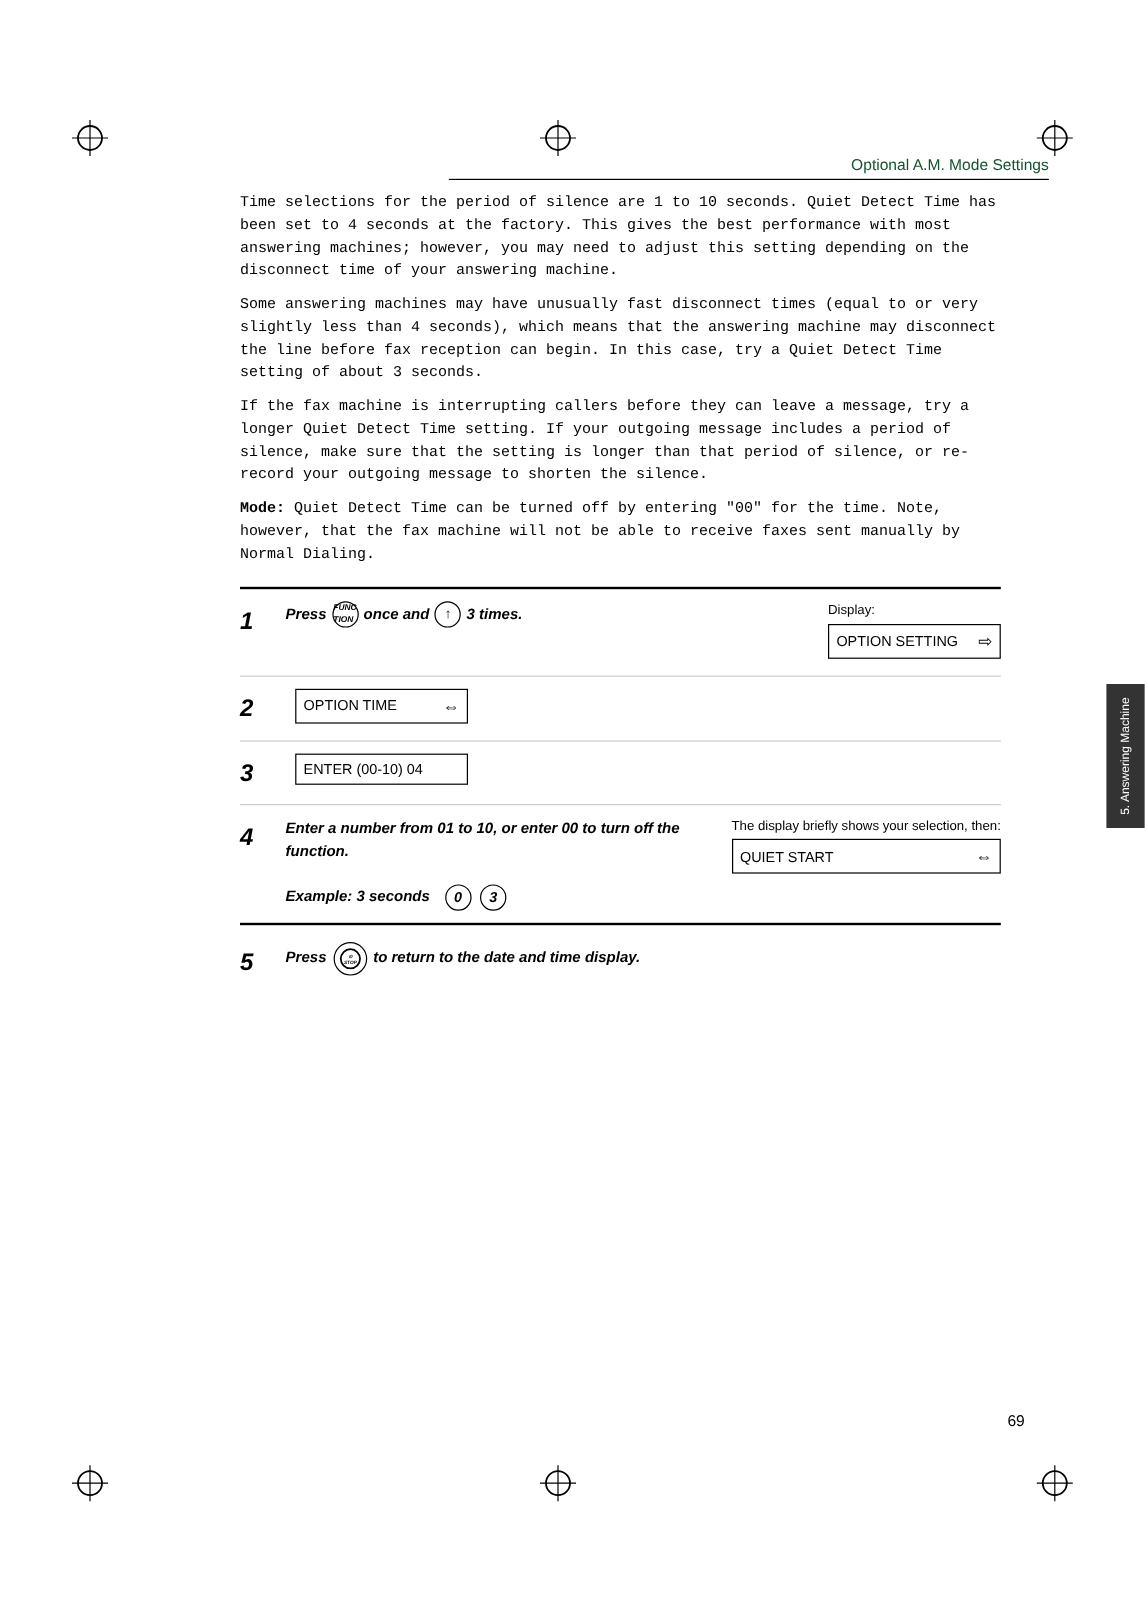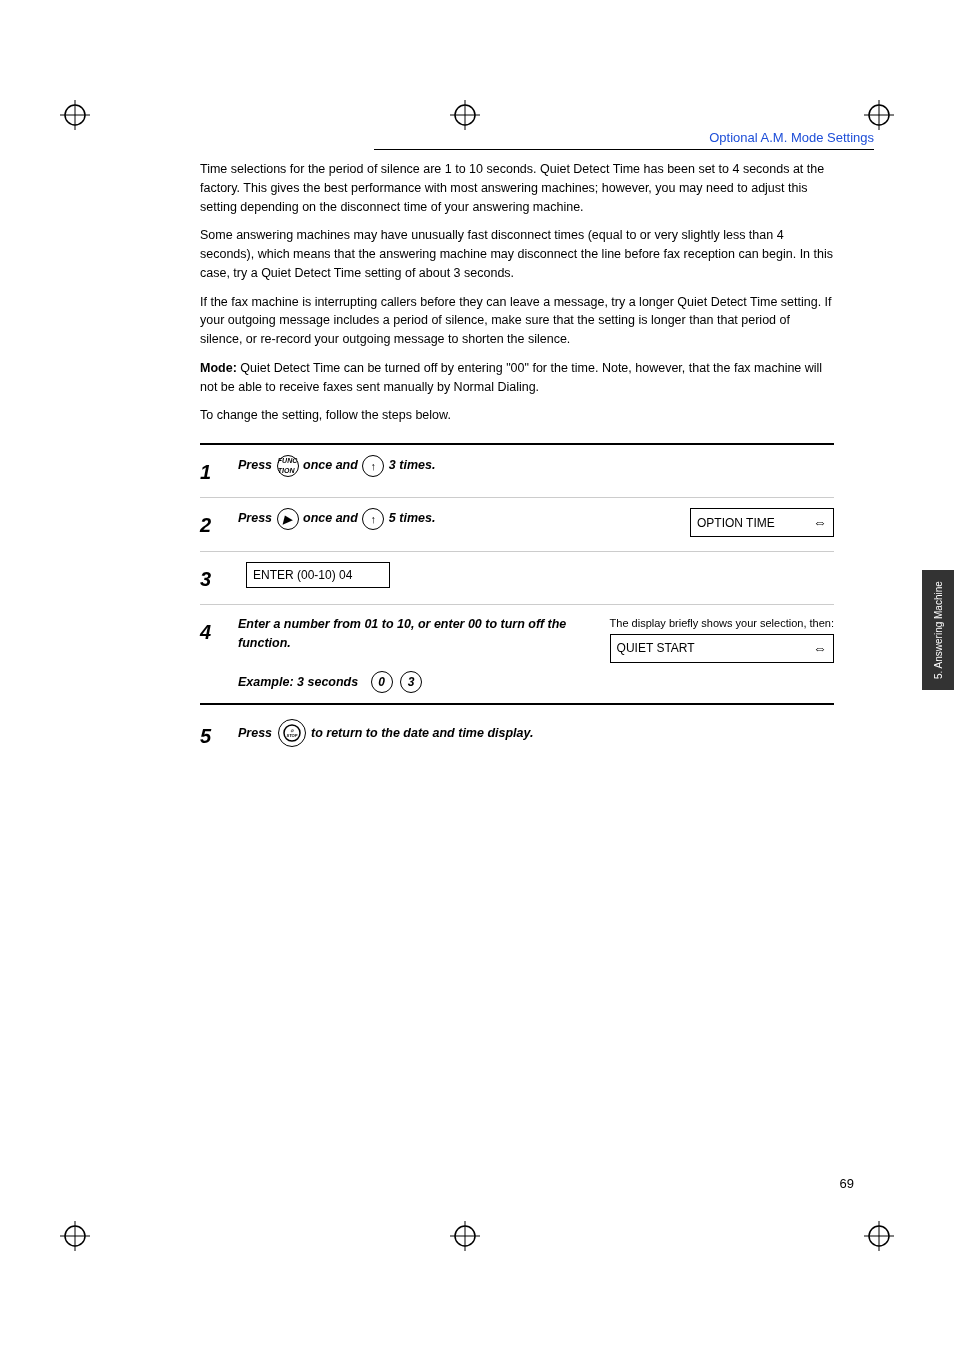--- a/index.html
+++ b/index.html
@@ -20,39 +20,40 @@
       height: 30px;
     }
     .reg-mark svg { width: 100%; height: 100%; }
 
     
     .page-header {
       position: absolute;
       top: 130px;
       right: 80px;
       font-size: 13px;
-      color: #1d4ed8;
+      color: #14532d;
       border-bottom: 1px solid #000;
       padding-bottom: 4px;
       width: 500px;
       text-align: right;
     }
 
     
     .content {
       position: absolute;
       top: 160px;
       left: 200px;
       right: 120px;
       font-size: 12.5px;
       line-height: 1.5;
     }
 
     .content p {
       margin-bottom: 10px;
+      font-family: Liberation Mono, monospace;
     }
 
     .content p .note-bold {
       font-weight: bold;
     }
 
     
     .steps-table {
       margin-top: 18px;
       border-top: 2px solid #000;
@@ -276,48 +277,46 @@
 <div class="content">
 
   <p>Time selections for the period of silence are 1 to 10 seconds. Quiet Detect Time has been set to 4 seconds at the factory. This gives the best performance with most answering machines; however, you may need to adjust this setting depending on the disconnect time of your answering machine.</p>
 
   <p>Some answering machines may have unusually fast disconnect times (equal to or very slightly less than 4 seconds), which means that the answering machine may disconnect the line before fax reception can begin. In this case, try a Quiet Detect Time setting of about 3 seconds.</p>
 
   <p>If the fax machine is interrupting callers before they can leave a message, try a longer Quiet Detect Time setting. If your outgoing message includes a period of silence, make sure that the setting is longer than that period of silence, or re-record your outgoing message to shorten the silence.</p>
 
   <p><span class="note-bold">Mode:</span> Quiet Detect Time can be turned off by entering "00" for the time. Note, however, that the fax machine will not be able to receive faxes sent manually by Normal Dialing.</p>
 
-  <p>To change the setting, follow the steps below.</p>
 
   <div class="steps-table">
 
     <div class="step-row">
       <div class="step-number"><em>1</em></div>
       <div class="step-content">
         <strong>Press
           <span class="btn-circle">
               <span style="font-size:7px">FUNC<br>TION</span>
             </span>
           once and
           <span class="btn-arrow">↑</span>
           3 times.
         </strong>
       </div>
+      <div class="step-display">
+        <div class="display-label">Display:</div>
+        <div class="display-box">
+          <span>OPTION SETTING</span>
+          <span class="display-arrow">⇨</span>
+        </div>
+      </div>
     </div>
 
     <div class="step-row">
       <div class="step-number"><em>2</em></div>
-      <div class="step-content">
-        <strong>Press
-          <span class="btn-arrow">▶</span>
-          once and
-          <span class="btn-arrow">↑</span>
-          5 times.
-        </strong>
-      </div>
       <div class="step-display">
         <div class="display-box">
           <span>OPTION TIME</span>
           <span class="display-arrow">⇔</span>
         </div>
       </div>
     </div>
 
     <div class="step-row">
       <div class="step-number"><em>3</em></div>

